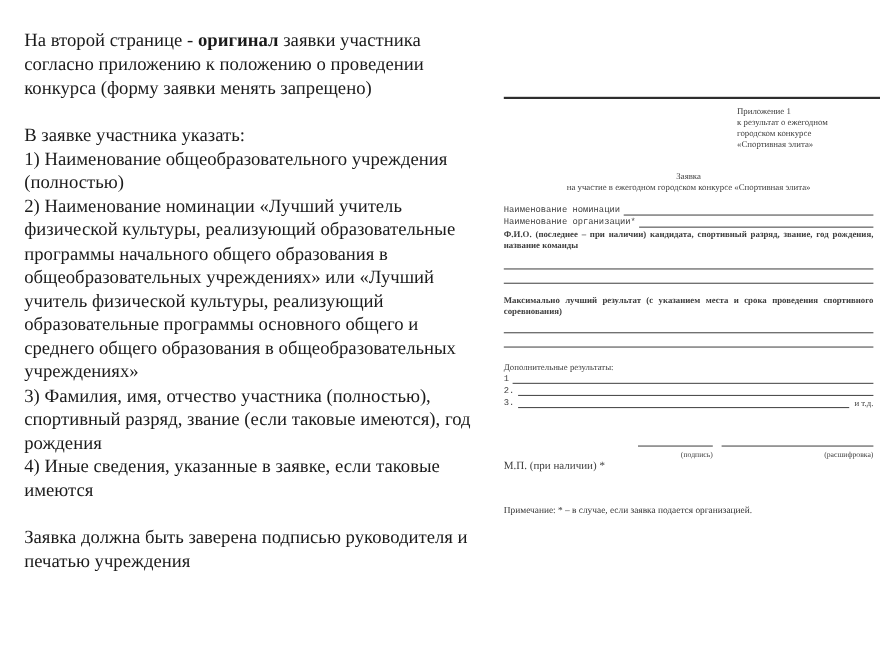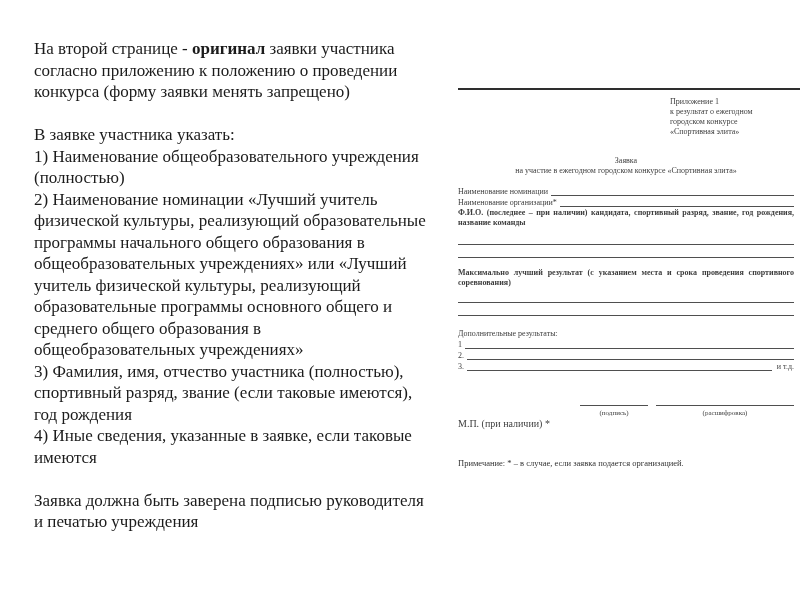--- a/index.html
+++ b/index.html
@@ -13,21 +13,21 @@
 
   
   .left-text {
     position: absolute;
     left: 22px; top: 26px;
     width: 416px;
     font-size: 17px;
     line-height: 21.5px;
     color: #1b1b1b;
   }
-  .left-text p { margin: 12px; }
+  .left-text p { margin: 0; }
   .p-gap { margin-top: 21.5px !important; }
   .blk { display: block; }
   .bold { font-weight: bold; }
 
   
   .form {
     position: absolute;
     left: 458px; top: 88px;
     width: 336px;
     font-size: 8px;
@@ -39,37 +39,37 @@
     top: 0; left: 0;
     width: 358px; height: 2px;
     background: #2e2e2e;
   }
   .appendix { margin: 9px 0 0 212px; }
   .appendix div { white-space: nowrap; }
   .f-title { text-align: center; margin-top: 19px; }
   .f-subtitle { text-align: center; }
 
   .frow { display: flex; align-items: flex-end; }
-  .frow .flabel { white-space: nowrap; }
+  .frow .flabel { white-space: nowrap; font-family: Liberation Mono, monospace; }
   .fline {
     flex: 1;
     border-bottom: 1px solid #4f4f4f;
     margin: 0 0 1px 3px;
     height: 9px;
   }
   .mt10 { margin-top: 10px; }
   .fjust { text-align: justify; font-weight: bold; }
   .fullline { border-bottom: 1px solid #4f4f4f; height: 11px; }
   .fullline2 { border-bottom: 1px solid #4f4f4f; height: 12px; }
   .addl-label { margin-top: 13px; }
   .etc { white-space: nowrap; margin-left: 5px; }
 
   .sigrow { display: flex; margin-top: 33px; align-items: flex-start; }
   .sig-spacer { width: 122px; }
-  .sig-block { text-align: center; }
+  .sig-block { text-align: right; }
   .sig-short { width: 68px; }
   .sig-long { flex: 1; margin-left: 8px; }
   .sig-line { display: block; border-bottom: 1px solid #4f4f4f; height: 0; margin-bottom: 2px; }
   .sig-caption { font-size: 7px; }
 
   .mp { margin-top: 1px; font-size: 10px; }
   .note { margin-top: 29px; font-size: 8.5px; color: #333333; }
 </style>
 </head>
 <body>

